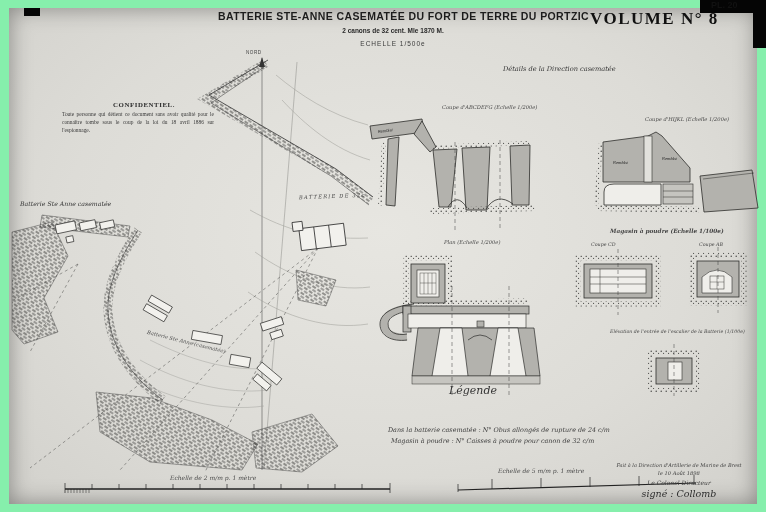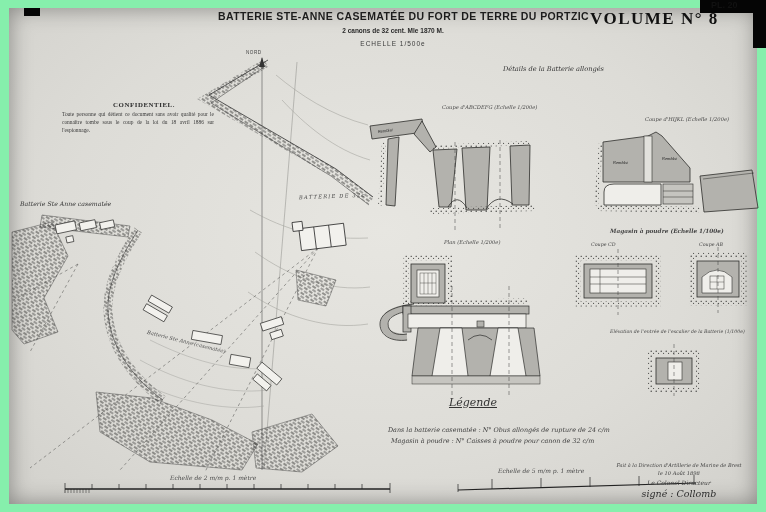--- a/index.html
+++ b/index.html
@@ -30,21 +30,21 @@
   .diag-label{left:148px;top:329px;font-size:5.2px;color:#555;transform:rotate(14deg);transform-origin:left top;}
   .det-head{left:503px;top:66px;width:95px;font-size:6.6px;color:#333;}
   .cap{font-size:5.2px;color:#454545;}
   .cap-abc{left:442px;top:104px;}
   .cap-hij{left:645px;top:116px;}
   .cap-plan{left:444px;top:239px;}
   .cap-mag{left:610px;top:228px;font-size:5.8px;font-weight:bold;}
   .cap-cd{left:591px;top:242px;font-size:4.8px;}
   .cap-ab{left:699px;top:242px;font-size:4.8px;}
   .cap-elev{left:610px;top:329px;font-size:4.7px;}
-  .leg-head{left:428px;top:396px;width:90px;font-size:11px;color:#333;text-decoration:underline;}
+  .leg-head{left:428px;top:384px;width:90px;font-size:11px;color:#333;}
   .leg-line1{left:388px;top:427px;font-size:6.4px;color:#3c3c3c;}
   .leg-line2{left:391px;top:438px;font-size:6.4px;color:#3c3c3c;text-align:center;}
   .sig{width:150px;color:#3c3c3c;margin-top:42px;}
   .sig1{left:604px;top:420px;font-size:5px;}
   .sig2{left:604px;top:428px;font-size:5.2px;}
   .sig3{left:604px;top:437px;font-size:6px;}
   .sig4{left:604px;top:446px;font-size:9.5px;color:#2e2e2e;}
   .scl-left{left:170px;top:474px;font-size:6px;color:#4a4a4a;}
   .scl-right{left:498px;top:467px;font-size:6px;color:#4a4a4a;}
 </style>
@@ -281,21 +281,21 @@
   <div class="lbl print plate-no">PL. 20</div>
 
   <div class="lbl serif ctr conf-head">CONFIDENTIEL.</div>
   <div class="lbl serif conf-body">Toute personne qui détient ce document sans avoir qualité pour le connaître tombe sous le coup de la loi du 18 avril 1886 sur l'espionnage.</div>
 
   <div class="lbl hand batt-label">Batterie Ste Anne casematée</div>
   <div class="lbl print nord">NORD</div>
   <div class="lbl hand batt32">BATTERIE DE 32c</div>
   <div class="lbl hand diag-label">Batterie Ste Anne (casematée)</div>
 
-  <div class="lbl hand ctr det-head">Détails de la Batterie allongés</div>
+  <div class="lbl hand ctr det-head">Détails de la Direction casematée</div>
   <div class="lbl hand cap cap-abc">Coupe d'ABCDEFG (Echelle 1/200e)</div>
   <div class="lbl hand cap cap-hij">Coupe d'HIJKL (Echelle 1/200e)</div>
   <div class="lbl hand cap cap-plan">Plan (Echelle 1/200e)</div>
   <div class="lbl hand cap cap-mag">Magasin à poudre (Echelle 1/100e)</div>
   <div class="lbl hand cap cap-cd">Coupe CD</div>
   <div class="lbl hand cap cap-ab">Coupe AB</div>
   <div class="lbl hand cap cap-elev">Elévation de l'entrée de l'escalier de la Batterie (1/100e)</div>
 
   <div class="lbl hand ctr leg-head">Légende</div>
   <div class="lbl hand leg-line1">Dans la batterie casematée : N° Obus allongés de rupture de 24 c/m</div>

